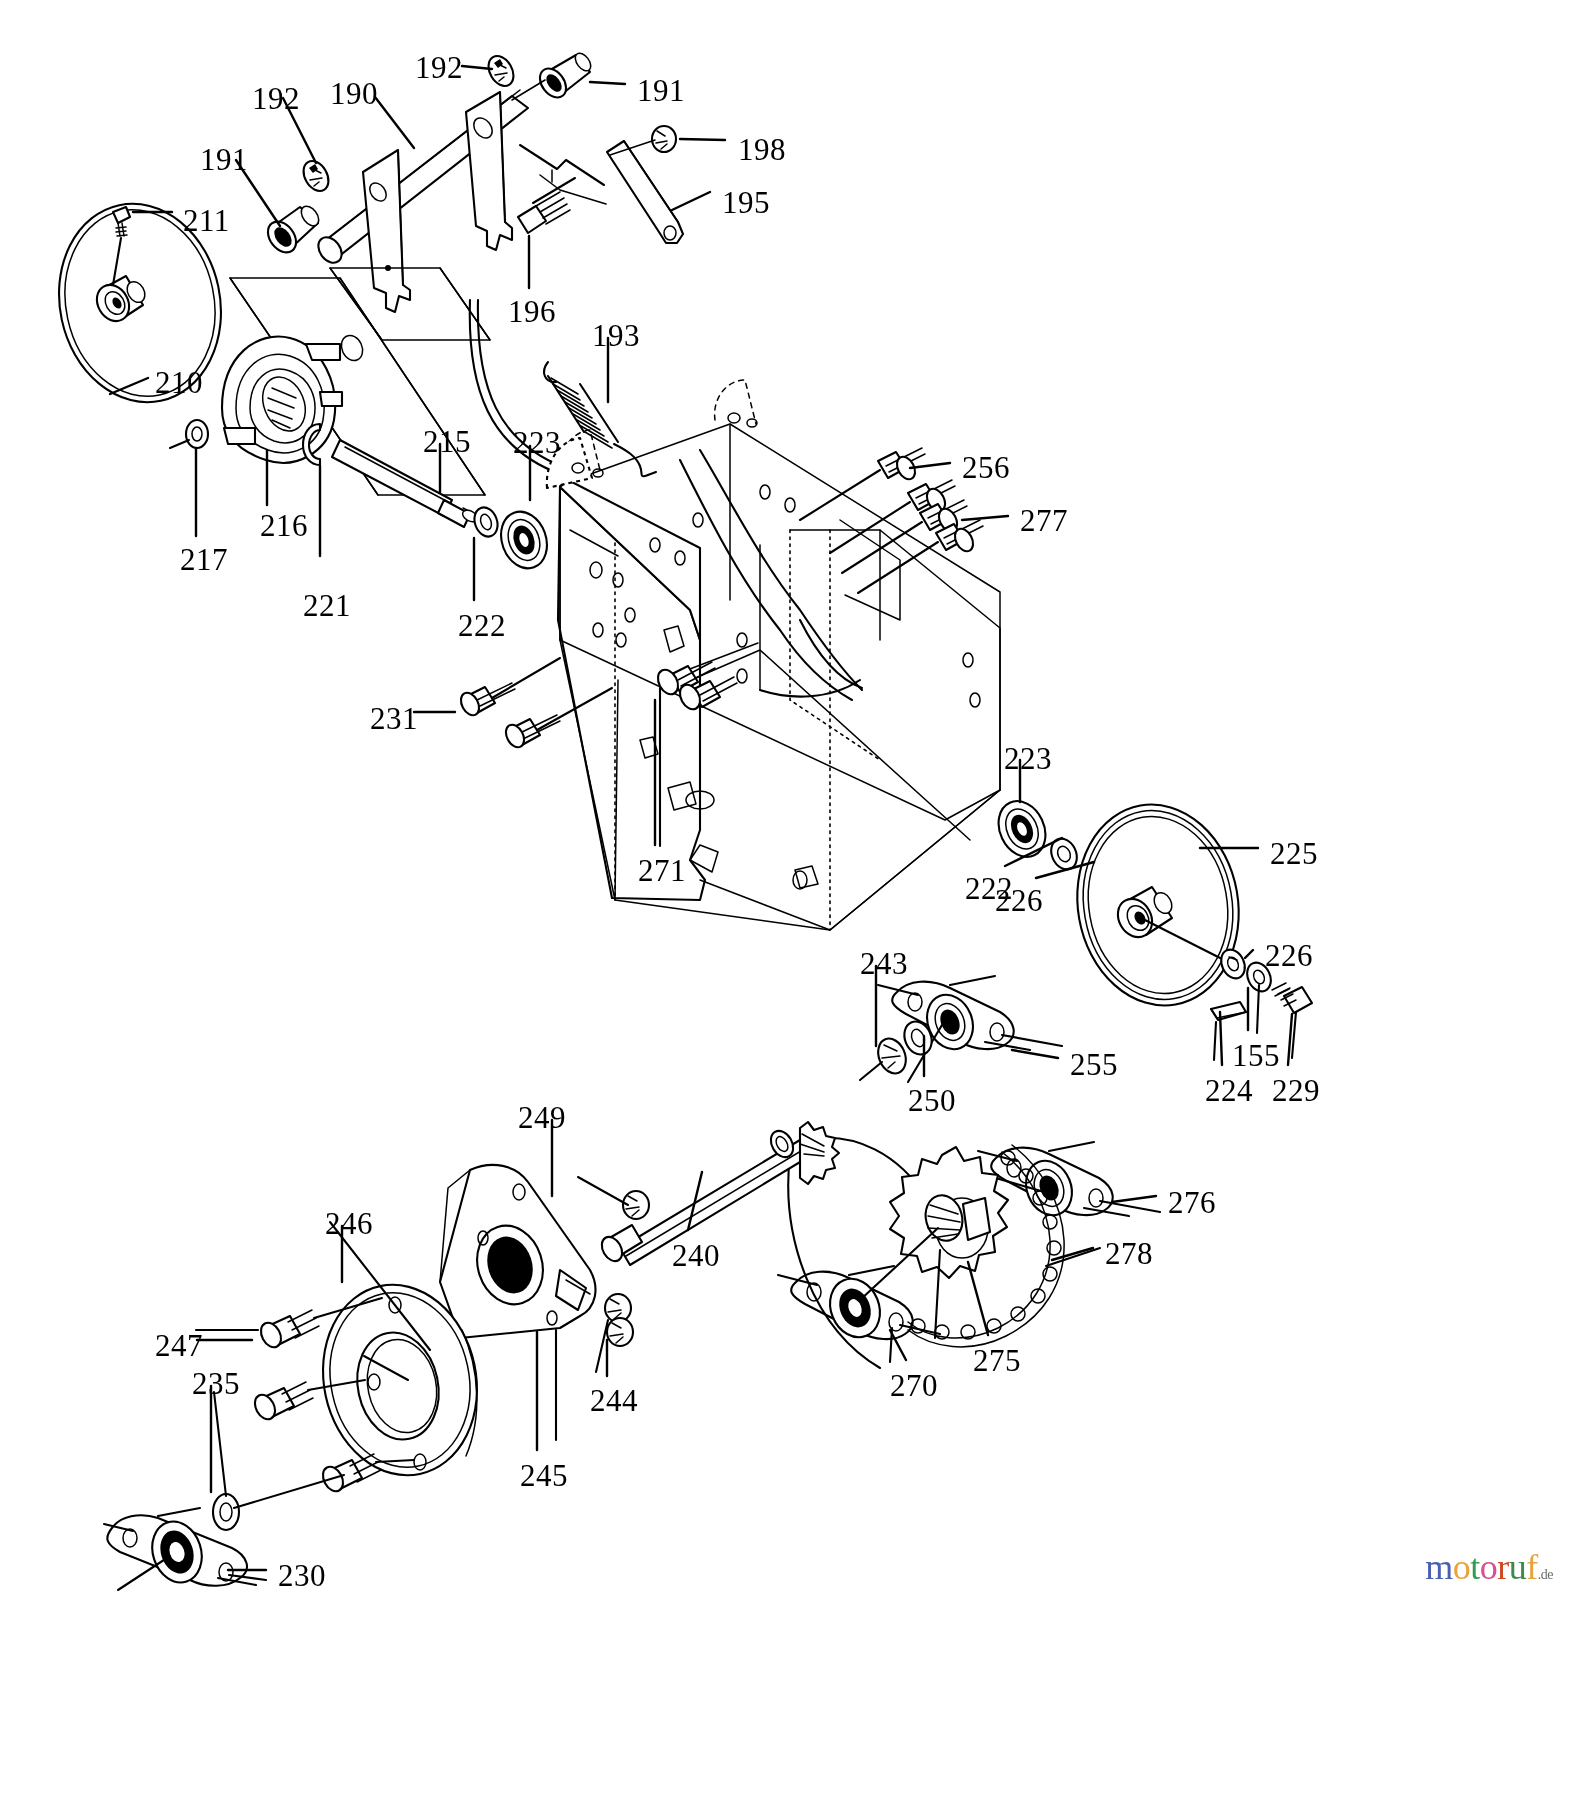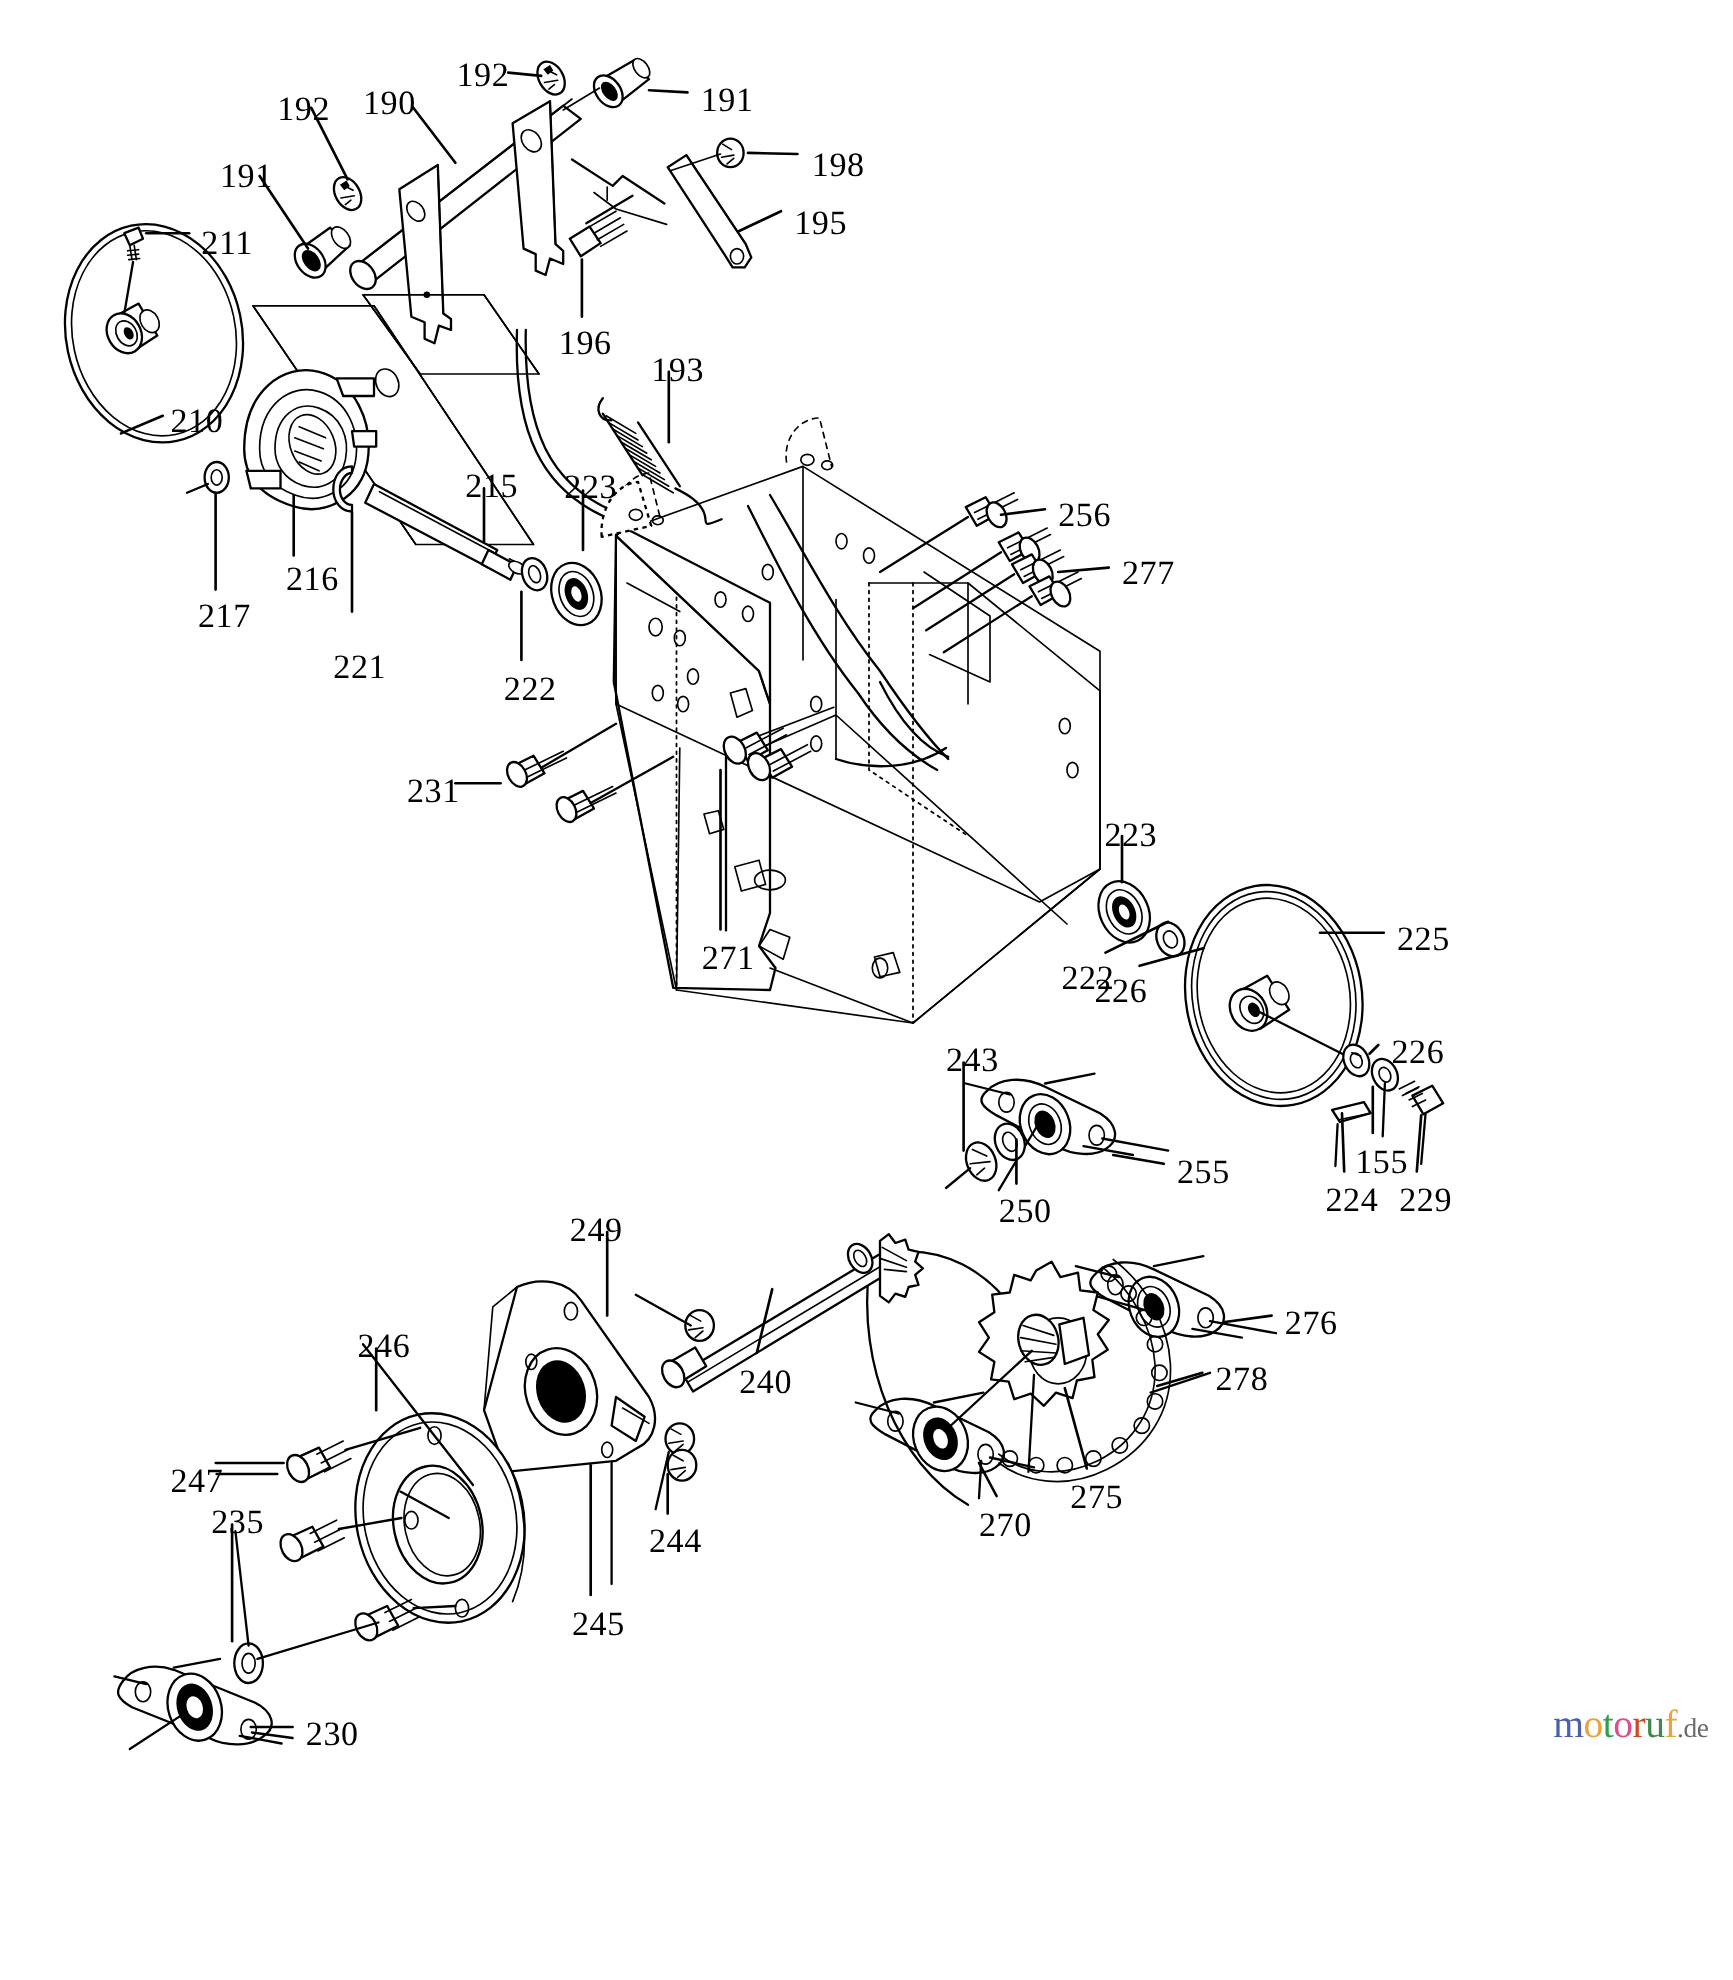--- a/index.html
+++ b/index.html
@@ -1,21 +1,21 @@
 <!DOCTYPE html>
 <html><head>
 <meta charset="utf-8">
 <style>
   html,body{margin:0;padding:0;background:#ffffff;}
   body{width:1575px;height:1800px;font-family:"Liberation Sans",sans-serif;overflow:hidden;}
   #stage{position:relative;width:1575px;height:1599px;background:#fff;}
   #art{position:absolute;left:0;top:0;width:1575px;height:1800px;}
   .lbl{position:absolute;font-family:"Liberation Serif",serif;font-size:31px;font-weight:400;color:#000;letter-spacing:.5px;line-height:1;white-space:nowrap;}
   #wm{position:absolute;right:22px;bottom:14px;font-family:"Liberation Serif",serif;font-size:36px;font-weight:400;letter-spacing:-0.5px;line-height:1;}
-  #wm .d{font-size:25px;color:#6b6b6b;}
+  #wm .d{font-size:14px;color:#6b6b6b;}
 </style>
 </head>
 <body>
 
 <div id="stage">
 
   <svg id="art" viewBox="0 0 1575 1800" xmlns="http://www.w3.org/2000/svg">
     <defs>
       <style>
         .s{fill:none;stroke:#000;stroke-width:2.1;stroke-linecap:round;stroke-linejoin:round;}

